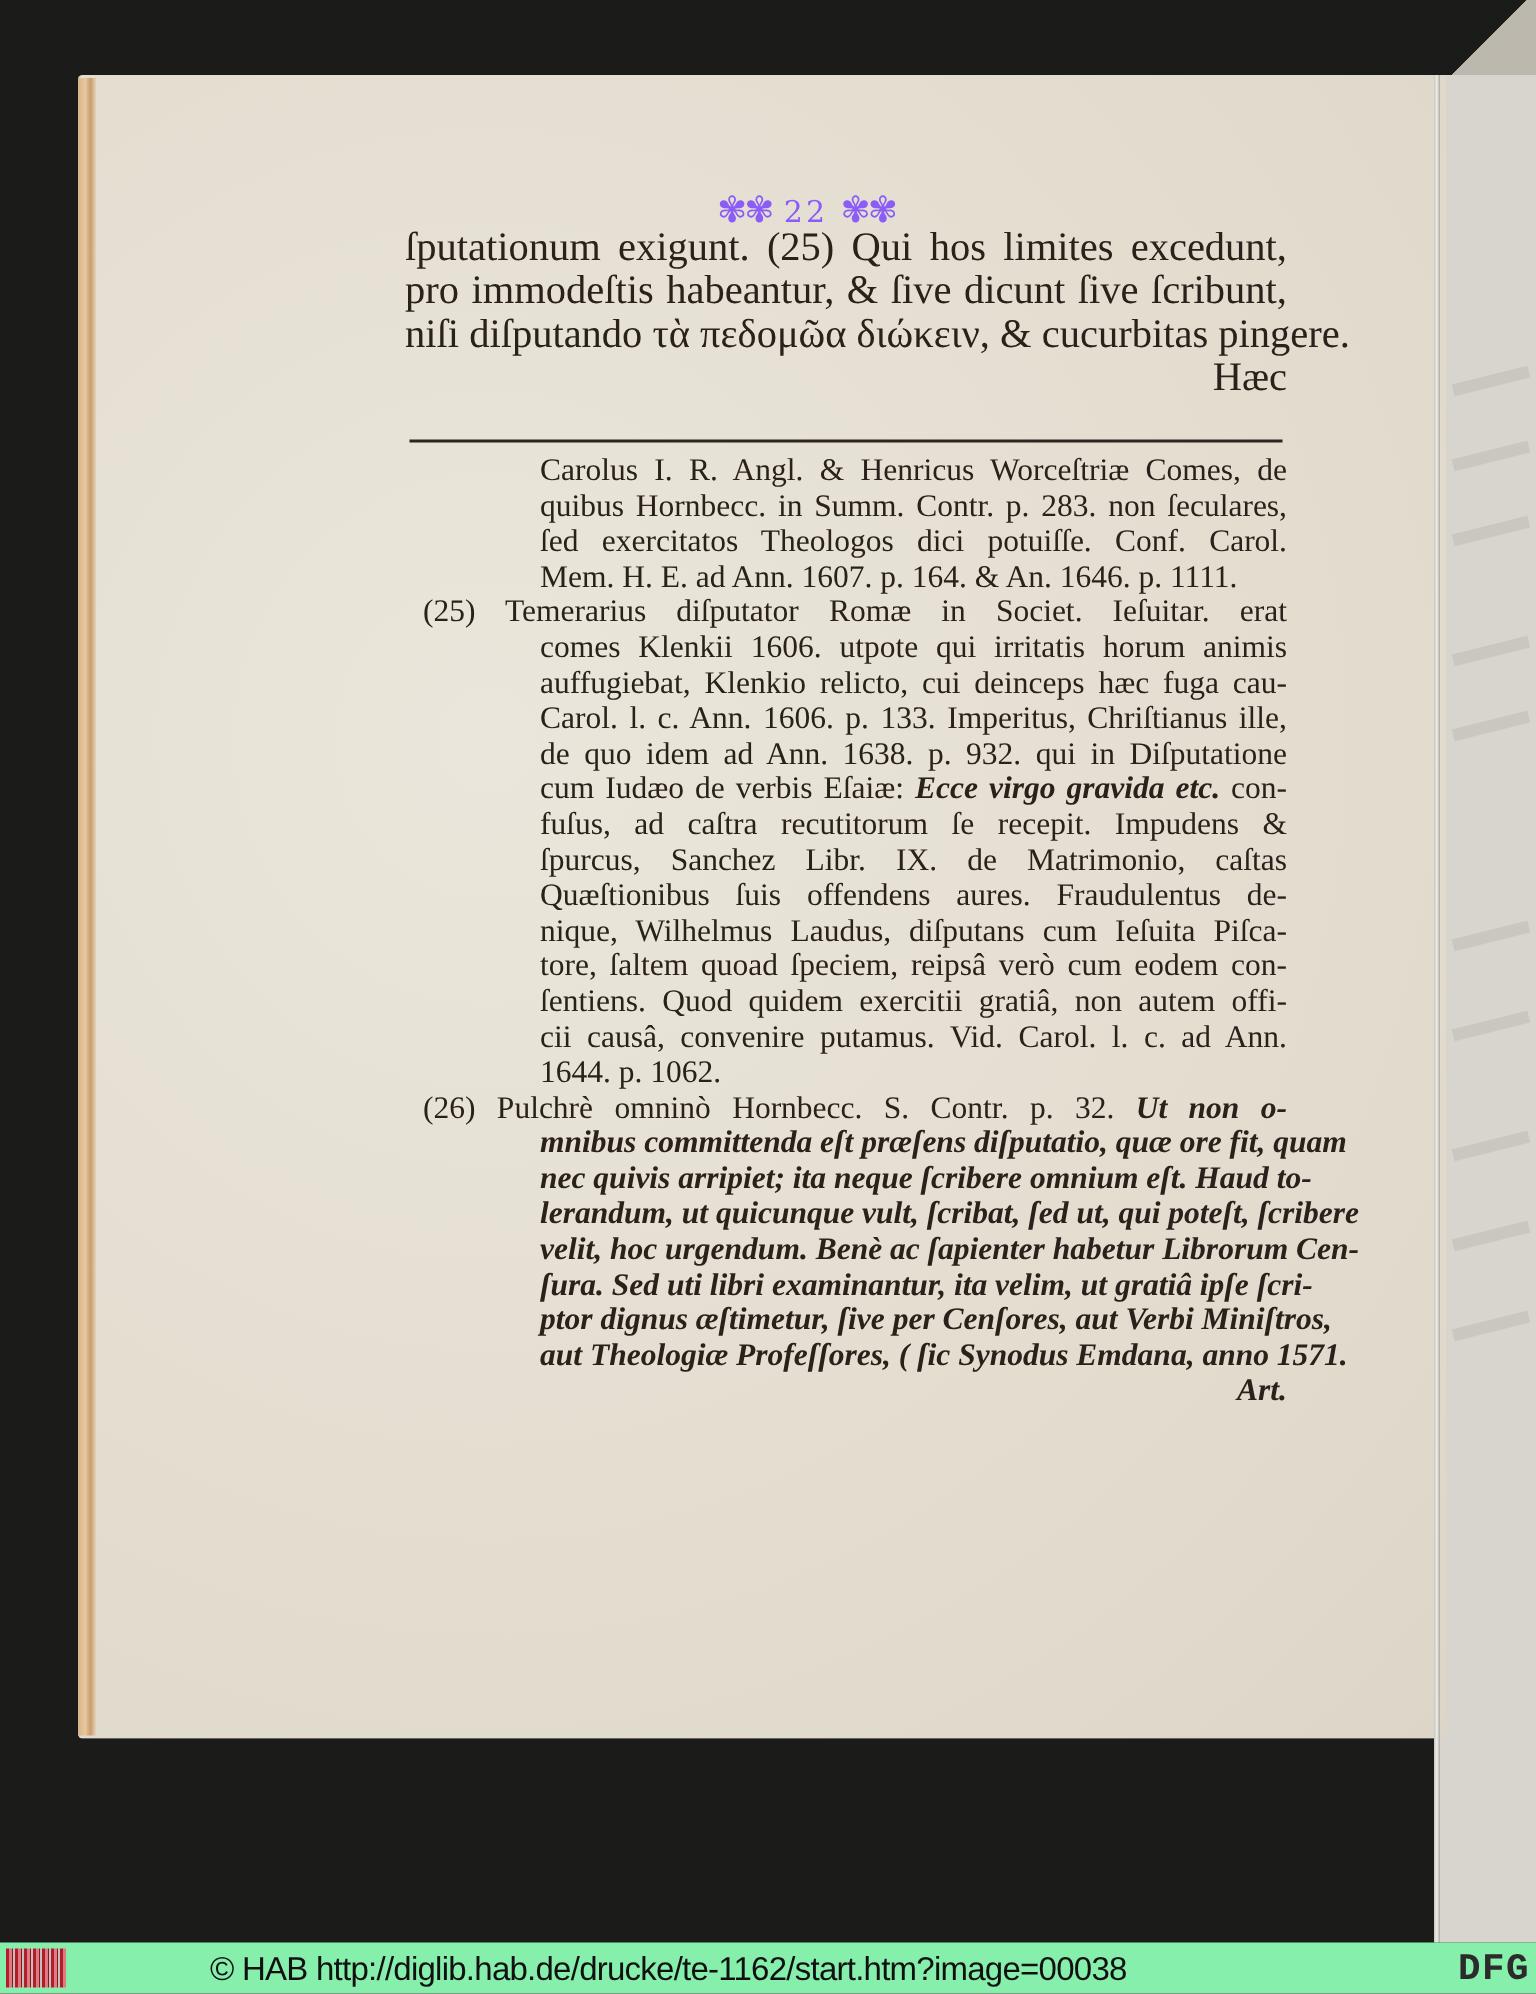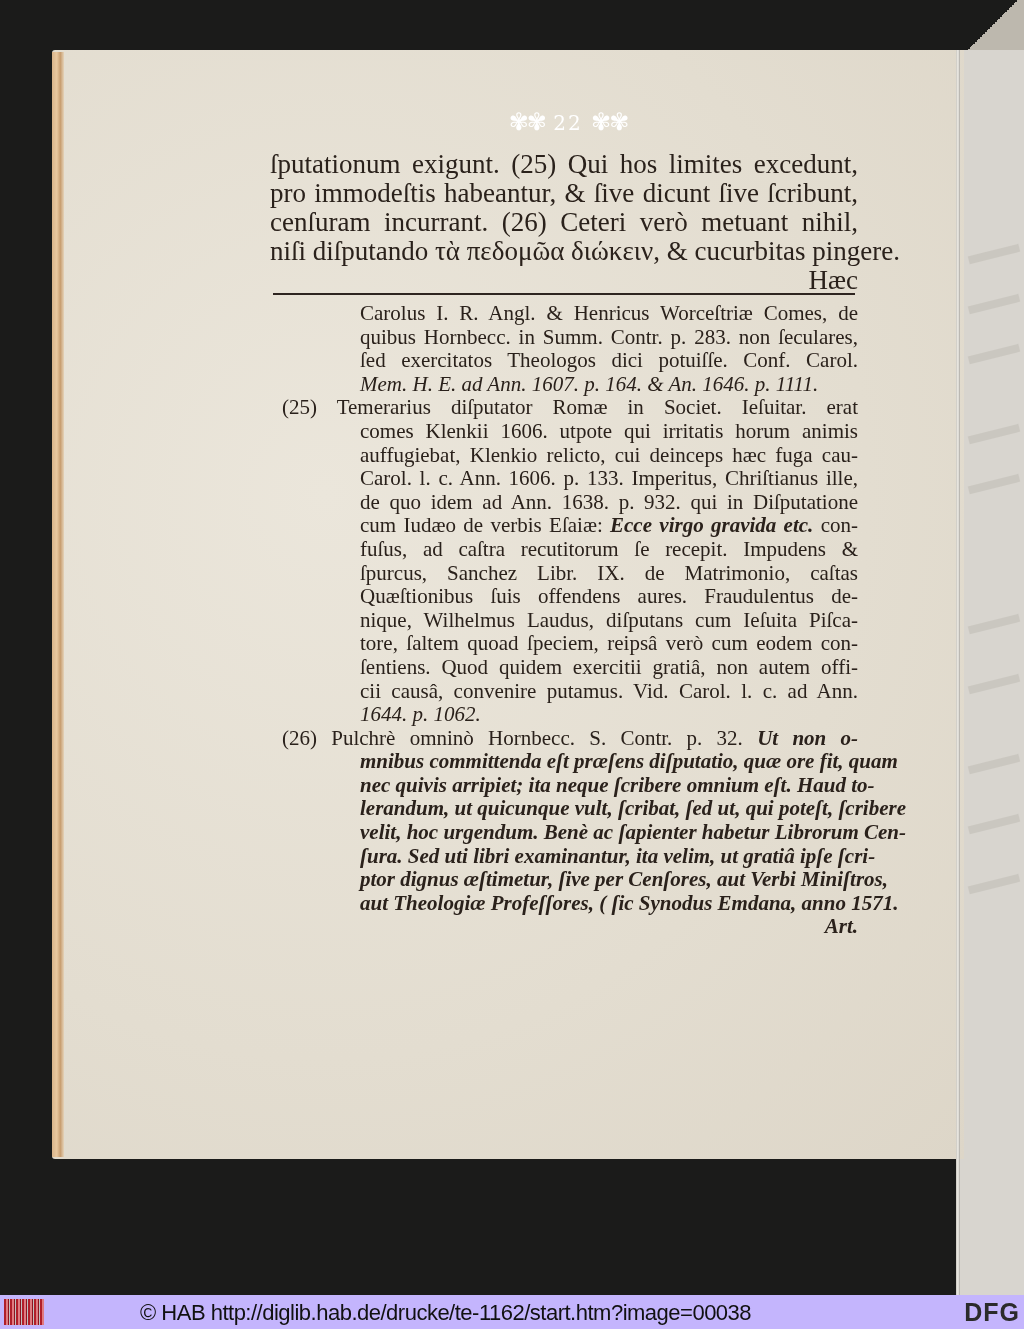--- a/index.html
+++ b/index.html
@@ -30,47 +30,47 @@
     background: linear-gradient(135deg, #1b1b1a 50%, #bdb8ae 50%);
   }
   .ghost-text {
     position: absolute; left: 968px; width: 52px; height: 8px; background: #c2beb6; opacity: .6;
     transform: rotate(-14deg);
   }
   .text-block {
     position: absolute; color: #2a211b; font-family: "Liberation Serif", serif;
   }
   .header {
-    position: absolute; left: 478px; top: 108px; width: 180px; text-align: center;
-    font-size: 20px; color: #ffffff; letter-spacing: 2px;
+    position: absolute; left: 478px; top: 126px; width: 180px; text-align: left;
+    font-size: 20px; color: #8b5cf6; letter-spacing: 2px;
   }
   .header .orn { font-size: 24px; letter-spacing: -2px; }
   .main-text { left: 270px; top: 150px; width: 588px; font-size: 27px; line-height: 29px; }
   .main-text .line { display: block; white-space: nowrap; text-align: justify; text-align-last: justify; }
   .main-text .line.last { text-align: right; text-align-last: right; }
   .rule { position: absolute; left: 273px; top: 293px; width: 582px; height: 2px; background: #2e2520; }
   .notes { left: 312px; top: 302px; width: 546px; font-size: 21px; line-height: 23.6px; }
   .note-line { display: block; white-space: nowrap; text-align: justify; text-align-last: justify; margin-left: 48px; }
-  .note-line.short { text-align-last: left; font-style: italic; }
+  .note-line.short { text-align-last: left; }
   .note-line.right { text-align: right; text-align-last: right; }
   .hang { margin-left: -30px; }
   .italic { font-style: italic; font-weight: bold; }
   .footer {
-    position: absolute; left: 0; top: 1295px; width: 1024px; height: 34px; background: #c4b5fd;
+    position: absolute; left: 0; top: 1295px; width: 1024px; height: 34px; background: #86efac;
   }
   .footer-logo {
     position: absolute; left: 4px; top: 4px; width: 40px; height: 26px;
     background: repeating-linear-gradient(to right, #b01e2a 0 2px, #e07a80 2px 4px, #8e1420 4px 5px, #c0c0c0 5px 6px);
   }
   .footer-text {
     position: absolute; left: 140px; top: 5px; font-family: "Liberation Sans", sans-serif;
     font-size: 22px; color: #111; letter-spacing: -0.5px; white-space: nowrap;
   }
   .dfg {
-    position: absolute; right: 4px; top: 3px; font-family: Liberation Sans, sans-serif;
+    position: absolute; right: 4px; top: 3px; font-family: Liberation Mono, monospace;
     font-weight: bold; font-size: 25px; color: #2b2b2b; letter-spacing: 1px;
   }
 </style>
 </head>
 <body>
 
 <div class="scan-area"></div>
 <div class="next-page-corner"></div>
 <div class="next-page"></div>
 <div class="ghost-text" style="top:250px"></div>
@@ -90,21 +90,20 @@
 
 <div class="header">
   <span class="orn">✾✾</span>
   <span>22</span>
   <span class="orn">✾✾</span>
 </div>
 
 <div class="text-block main-text">
   <span class="line">ſputationum exigunt. (25)  Qui hos limites excedunt,</span>
   <span class="line">pro immodeſtis habeantur, &amp; ſive dicunt ſive ſcribunt,</span>
-  <span class="line">cenſuram incurrant. (26)  Ceteri verò metuant nihil,</span>
   <span class="line">niſi diſputando τὰ πεδομῶα διώκειν, &amp; cucurbitas pingere.</span>
   <span class="line last">Hæc</span>
 </div>
 
 <div class="rule"></div>
 
 <div class="text-block notes">
   <span class="note-line">Carolus I. R. Angl. &amp; Henricus Worceſtriæ Comes, de</span>
   <span class="note-line">quibus Hornbecc. in Summ. Contr. p. 283. non ſeculares,</span>
   <span class="note-line">ſed exercitatos Theologos dici potuiſſe.  Conf. Carol.</span>

